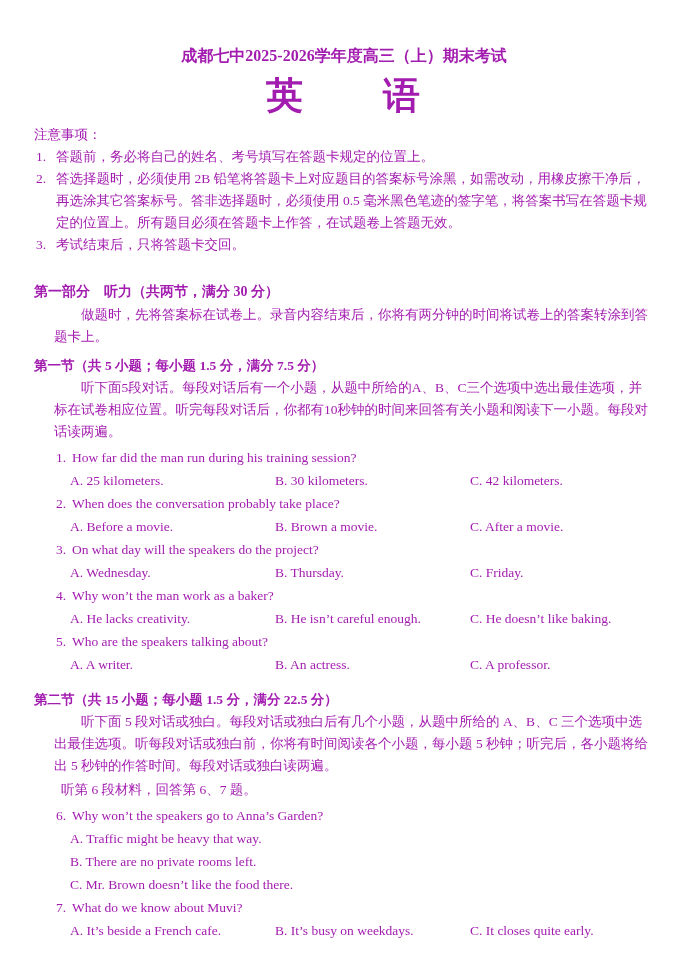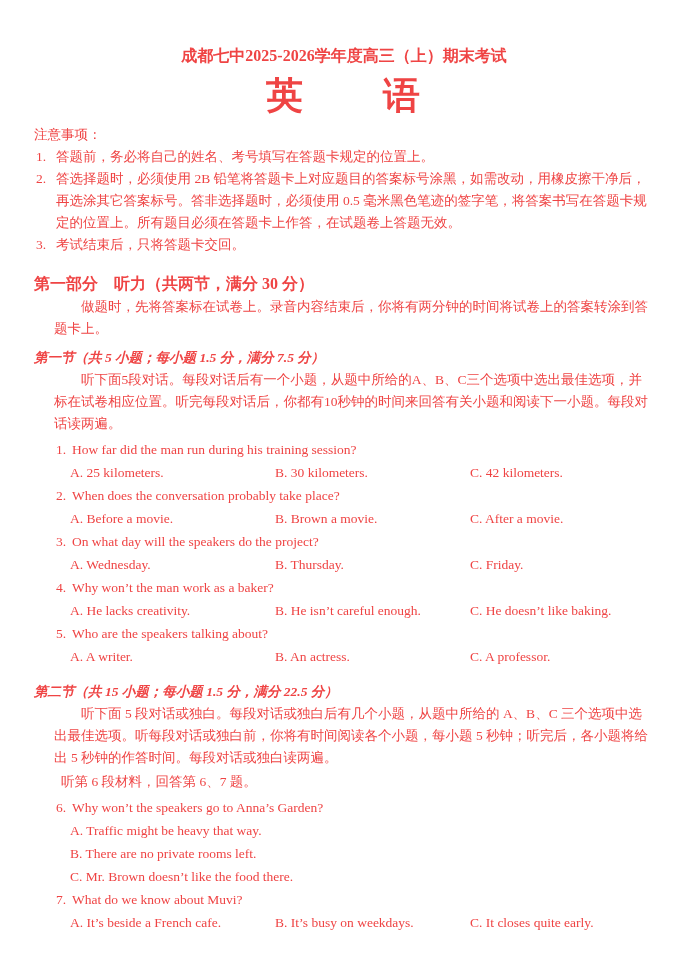--- a/index.html
+++ b/index.html
@@ -6,21 +6,21 @@
     margin: 0;
     padding: 0;
     background: #ffffff;
   }
   .page {
     position: relative;
     width: 688px;
     height: 972px;
     margin: 0 auto;
     background: #ffffff;
-    color: #ef4444;
+    color: #a21caf;
     font-family: "Liberation Serif", "DejaVu Serif", serif;
     font-size: 13.5px;
     line-height: 22px;
     box-sizing: border-box;
     padding: 44px 34px 0 34px;
     overflow: hidden;
   }
   .exam-title {
     text-align: center;
     font-weight: bold;
@@ -43,33 +43,32 @@
     padding-left: 2px;
   }
   .note-num {
     flex: 0 0 20px;
   }
   .note-text {
     flex: 1;
   }
   .part-heading {
     font-weight: bold;
-    font-size: 16px;
-    margin-top: 16px;
+    font-size: 14px;
+    margin-top: 24px;
     line-height: 24px;
   }
   .para-indent {
     text-indent: 2em;
     margin-left: 20px;
   }
   .section-heading {
     font-weight: bold;
     margin-top: 6px;
     line-height: 23px;
-    font-style: italic;
   }
   .instr {
     line-height: 22px;
   }
   .questions-block {
     margin-top: 4px;
   }
   .question {
     margin-top: 1px;
   }

